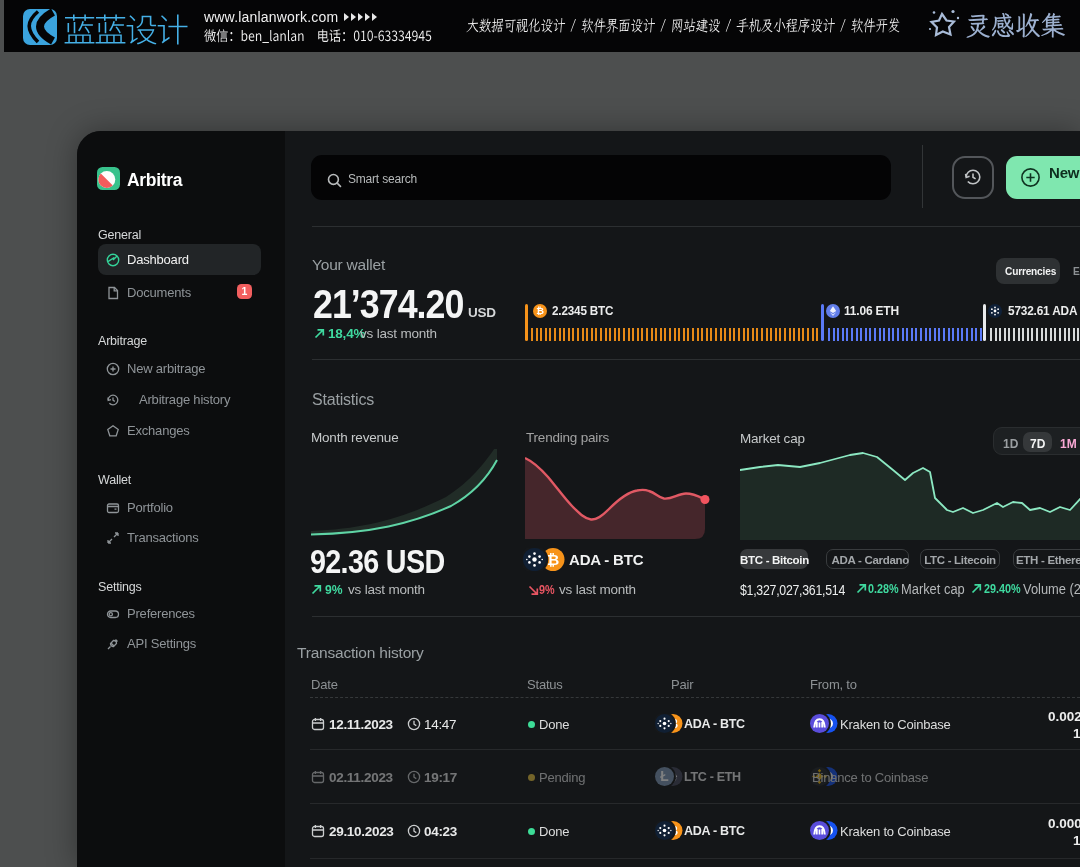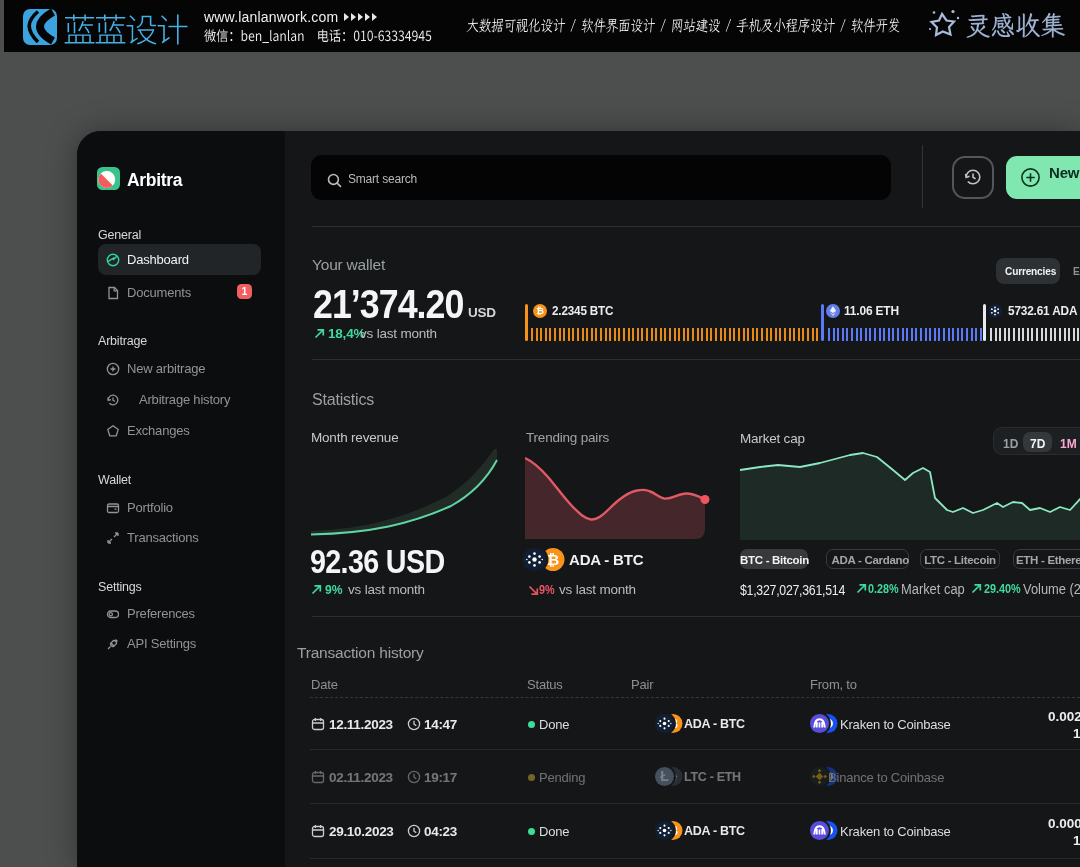--- a/index.html
+++ b/index.html
@@ -233,37 +233,37 @@
     <div class="abs" style="left:824px;top:450px;font-size:14px;color:#b5b8ba;transform:scaleX(.92);transform-origin:0 0">Market cap</div>
     <svg class="abs" style="left:894px;top:452px" width="11" height="11" viewBox="0 0 11 11" fill="none" stroke="#3fd99f" stroke-width="1.7">
       <path d="M1.5 9.5 L9 2 M3.5 1.8 H9.3 V7.6"></path>
     </svg>
     <div class="abs" style="left:907px;top:450px;font-size:13.5px;font-weight:bold;color:#3fd99f;transform:scaleX(.8);transform-origin:0 0">29.40%</div>
     <div class="abs" style="left:946px;top:450px;font-size:14px;color:#b5b8ba;transform:scaleX(.92);transform-origin:0 0">Volume (24h)</div>
     <div class="abs" style="left:235px;top:485px;width:768px;height:1px;background:#2c2f31"></div>
     <div class="abs" style="left:220px;top:513px;font-size:15.5px;color:#9aa0a3;letter-spacing:-0.2px">Transaction history</div>
     <div class="abs" style="left:234px;top:546px;font-size:13px;color:#8d9194;letter-spacing:-0.2px">Date</div>
     <div class="abs" style="left:450px;top:546px;font-size:13px;color:#8d9194;letter-spacing:-0.2px">Status</div>
-    <div class="abs" style="left:554px;top:546px;font-size:13px;color:#8d9194;letter-spacing:-0.2px">Pair</div>
+    <div class="abs" style="left:594px;top:546px;font-size:13px;color:#8d9194;letter-spacing:-0.2px">Pair</div>
     <div class="abs" style="left:733px;top:546px;font-size:13px;color:#8d9194;letter-spacing:-0.2px">From, to</div>
     <div class="abs" style="left:233px;top:566px;width:770px;height:0;border-top:1.5px dashed #35383a"></div>
     <div class="abs" style="left:233px;top:618px;width:770px;height:1px;background:#27292b"></div>
     <div class="abs" style="left:233px;top:672px;width:770px;height:1px;background:#27292b"></div>
     <div class="abs" style="left:233px;top:727px;width:770px;height:1px;background:#26282a"></div>
     <div class="abs" style="left:233px;top:566px;width:770px;height:54px;">
       <svg style="position:absolute;left:1px;top:20px" width="14" height="14" viewBox="0 0 14 14" fill="none" stroke="#cbcdce" stroke-width="1.3">
         <rect x="1.5" y="2.5" width="11" height="10" rx="2"></rect>
         <path d="M4.4 1 V4 M9.6 1 V4 M1.5 6 H12.5"></path>
       </svg>
       <div style="position:absolute;left:19px;top:20px;font-size:13.5px;font-weight:bold;color:#e8e9e9;letter-spacing:-0.3px">12.11.2023</div>
       <svg style="position:absolute;left:97px;top:20px" width="14" height="14" viewBox="0 0 14 14" fill="none" stroke="#cbcdce" stroke-width="1.3">
         <circle cx="7" cy="7" r="5.6"></circle>
         <path d="M7 3.8 V7.2 L9.3 8.6"></path>
       </svg>
-      <div style="position:absolute;left:114px;top:20px;font-size:13.5px;font-weight:bold;color:#e8e9e9;letter-spacing:-0.3px">14:47</div>
+      <div style="position:absolute;left:114px;top:20px;font-size:13.5px;font-weight:normal;color:#e8e9e9;letter-spacing:-0.3px">14:47</div>
       <div style="position:absolute;left:218px;top:24px;width:7px;height:7px;border-radius:50%;background:#3ddc97"></div>
       <div style="position:absolute;left:229px;top:20px;font-size:13px;color:#dcdddd;letter-spacing:-0.2px">Done</div>
       <svg style="position:absolute;left:345px;top:17px" width="28" height="19" viewBox="0 0 28 19">
         <circle cx="18" cy="9.5" r="9.5" fill="#f7931a"></circle>
         <text x="18" y="14.059999999999999" font-size="12.825000000000001" font-weight="bold" font-family="Liberation Sans" fill="#fff" text-anchor="middle">₿</text>
         <circle cx="9.5" cy="9.5" r="11.4" fill="#16181a"></circle>
         <circle cx="9.5" cy="9.5" r="9.5" fill="#101f33"></circle>
         <circle cx="9.5" cy="9.5" r="1.8173913043478263" fill="#fff"></circle>
         <circle cx="9.5" cy="4.626086956521739" r="1.0739130434782609" fill="#fff"></circle>
         <circle cx="9.5" cy="14.373913043478261" r="1.0739130434782609" fill="#fff"></circle>
@@ -313,21 +313,21 @@
         <circle cx="18" cy="9.5" r="4.94" fill="#fff"></circle>
         <rect x="15.91" y="7.41" width="4.18" height="4.18" fill="#1652f0"></rect>
         <circle cx="9.5" cy="9.5" r="11.4" fill="#16181a"></circle>
         <circle cx="9.5" cy="9.5" r="9.5" fill="#23262a"></circle>
         <path d="M9.5 5.699999999999999 L13.3 9.5 L9.5 13.3 L5.699999999999999 9.5 Z" fill="#f0b90b"></path>
         <path d="M3.8 7.79 L5.51 9.5 L3.8 11.21 L2.09 9.5 Z" fill="#f0b90b"></path>
         <path d="M15.2 7.79 L16.91 9.5 L15.2 11.21 L13.489999999999998 9.5 Z" fill="#f0b90b"></path>
         <path d="M9.5 2.09 L11.21 3.8 L9.5 5.51 L7.79 3.8 Z" fill="#f0b90b"></path>
         <path d="M9.5 13.489999999999998 L11.21 15.2 L9.5 16.91 L7.79 15.2 Z" fill="#f0b90b"></path>
       </svg>
-      <div style="position:absolute;left:518px;top:20px;font-size:13px;color:#dcdddd;letter-spacing:-0.2px">Binance to Coinbase</div>
+      <div style="position:absolute;left:502px;top:20px;font-size:13px;color:#dcdddd;letter-spacing:-0.2px">Binance to Coinbase</div>
     </div>
     <div class="abs" style="left:233px;top:673px;width:770px;height:54px;">
       <svg style="position:absolute;left:1px;top:20px" width="14" height="14" viewBox="0 0 14 14" fill="none" stroke="#cbcdce" stroke-width="1.3">
         <rect x="1.5" y="2.5" width="11" height="10" rx="2"></rect>
         <path d="M4.4 1 V4 M9.6 1 V4 M1.5 6 H12.5"></path>
       </svg>
       <div style="position:absolute;left:19px;top:20px;font-size:13.5px;font-weight:bold;color:#e8e9e9;letter-spacing:-0.3px">29.10.2023</div>
       <svg style="position:absolute;left:97px;top:20px" width="14" height="14" viewBox="0 0 14 14" fill="none" stroke="#cbcdce" stroke-width="1.3">
         <circle cx="7" cy="7" r="5.6"></circle>
         <path d="M7 3.8 V7.2 L9.3 8.6"></path>

